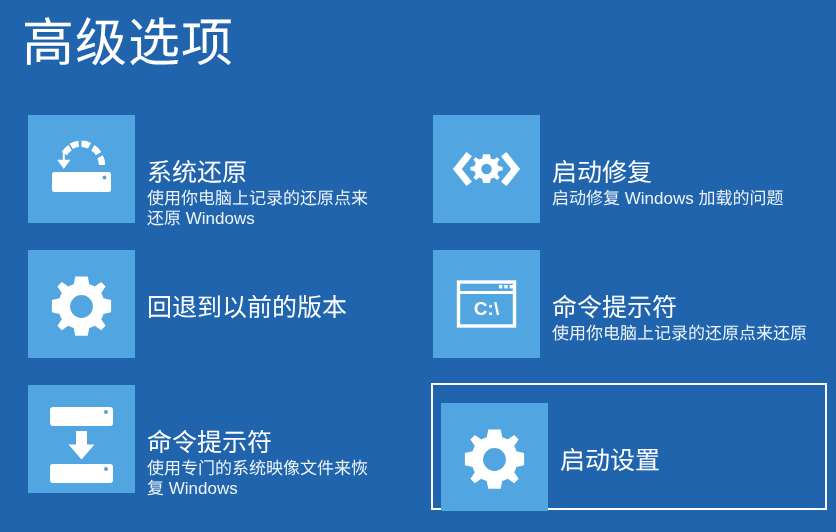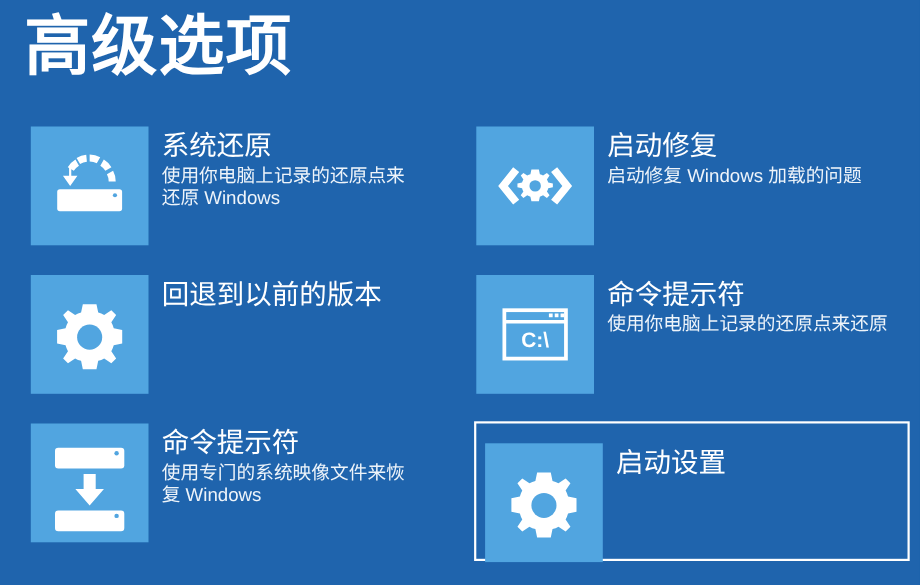--- a/index.html
+++ b/index.html
@@ -20,23 +20,23 @@
     width: 836px;
     height: 532px;
     background: #1f64ad;
   }
 
   
   .page-title {
     position: absolute;
     left: 22px;
     top: 8px;
-    font-size: 60px;
+    font-size: 52px;
     line-height: 70px;
-    font-weight: 700;
+    font-weight: 400;
     color: #ffffff;
     letter-spacing: 1px;
     white-space: nowrap;
   }
 
   
   .options-grid {
     position: absolute;
     left: 0;
     top: 113px;
@@ -96,20 +96,21 @@
     padding-left: 12px;
     padding-top: 2px;
     min-width: 0;
   }
   .option-title {
     font-size: 25px;
     line-height: 32px;
     font-weight: 300;
     color: #ffffff;
     white-space: nowrap;
+    margin-top: 39px;
   }
   .option-desc {
     margin-top: 1px;
     font-size: 17px;
     line-height: 20px;
     font-weight: 400;
     color: #eef4fa;
     max-width: 232px;
   }
   .option-cell.wide .option-desc { max-width: 260px; }

